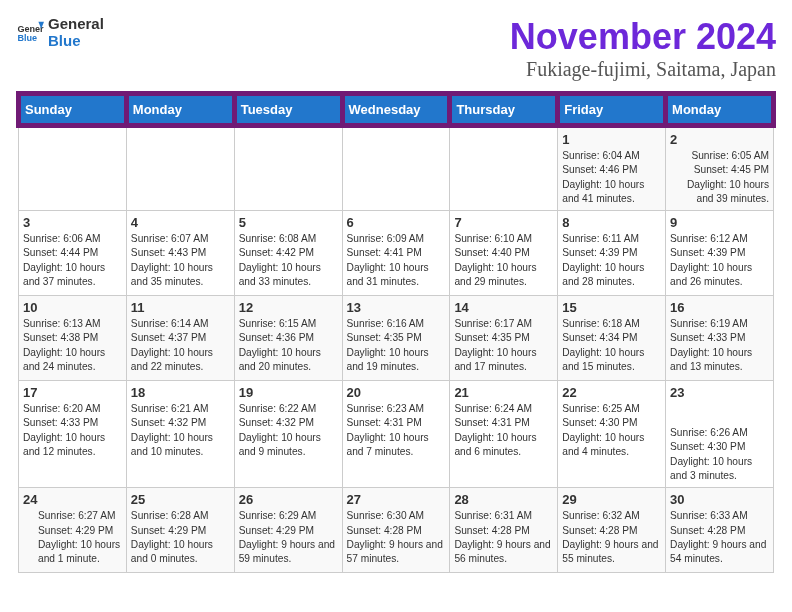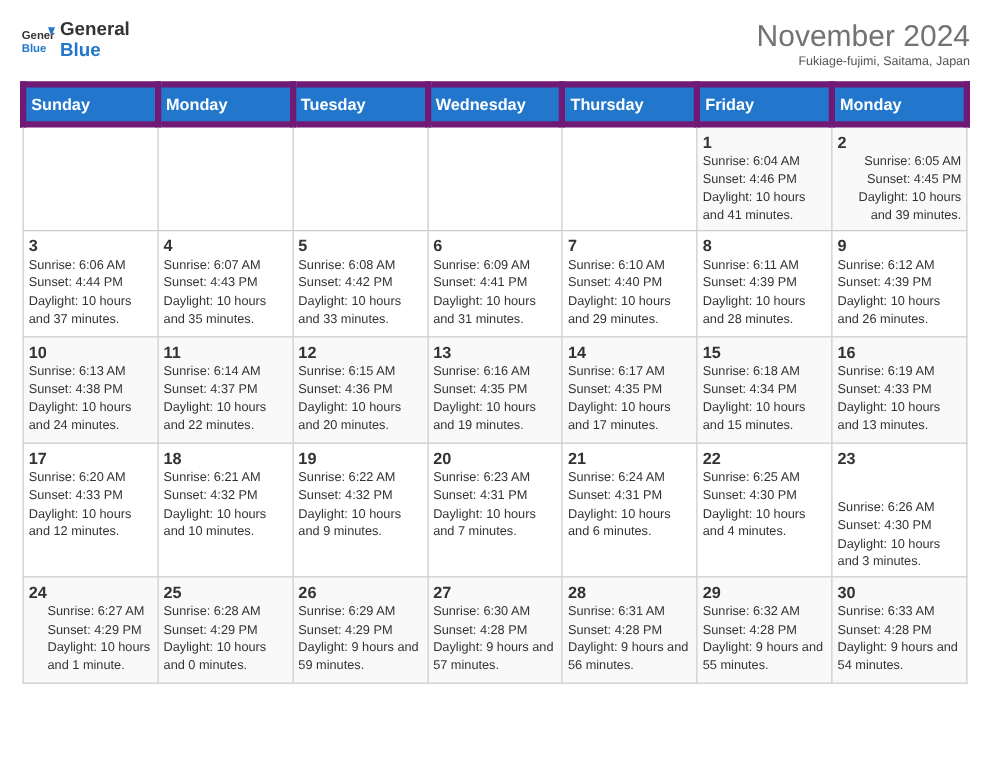--- a/index.html
+++ b/index.html
@@ -22,27 +22,28 @@
       gap: 4px;
     }
     .logo-icon {
       width: 28px;
       height: 28px;
     }
     .title-block {
       text-align: right;
     }
     .month-title {
-      font-size: 24px;
-      color: #737373;
-      font-weight: normal;
+      font-size: 36px;
+      color: #6d28d9;
+      font-weight: bold;
     }
     .location {
-      font-size: 10px;
+      font-size: 20px;
       color: #555;
+      font-family: Liberation Serif, serif;
     }
     table {
       width: 100%;
       border-collapse: collapse;
       table-layout: fixed;
     }
     thead tr th {
       background-color: #2277cc;
       color: #fff;
       font-size: 13px;

